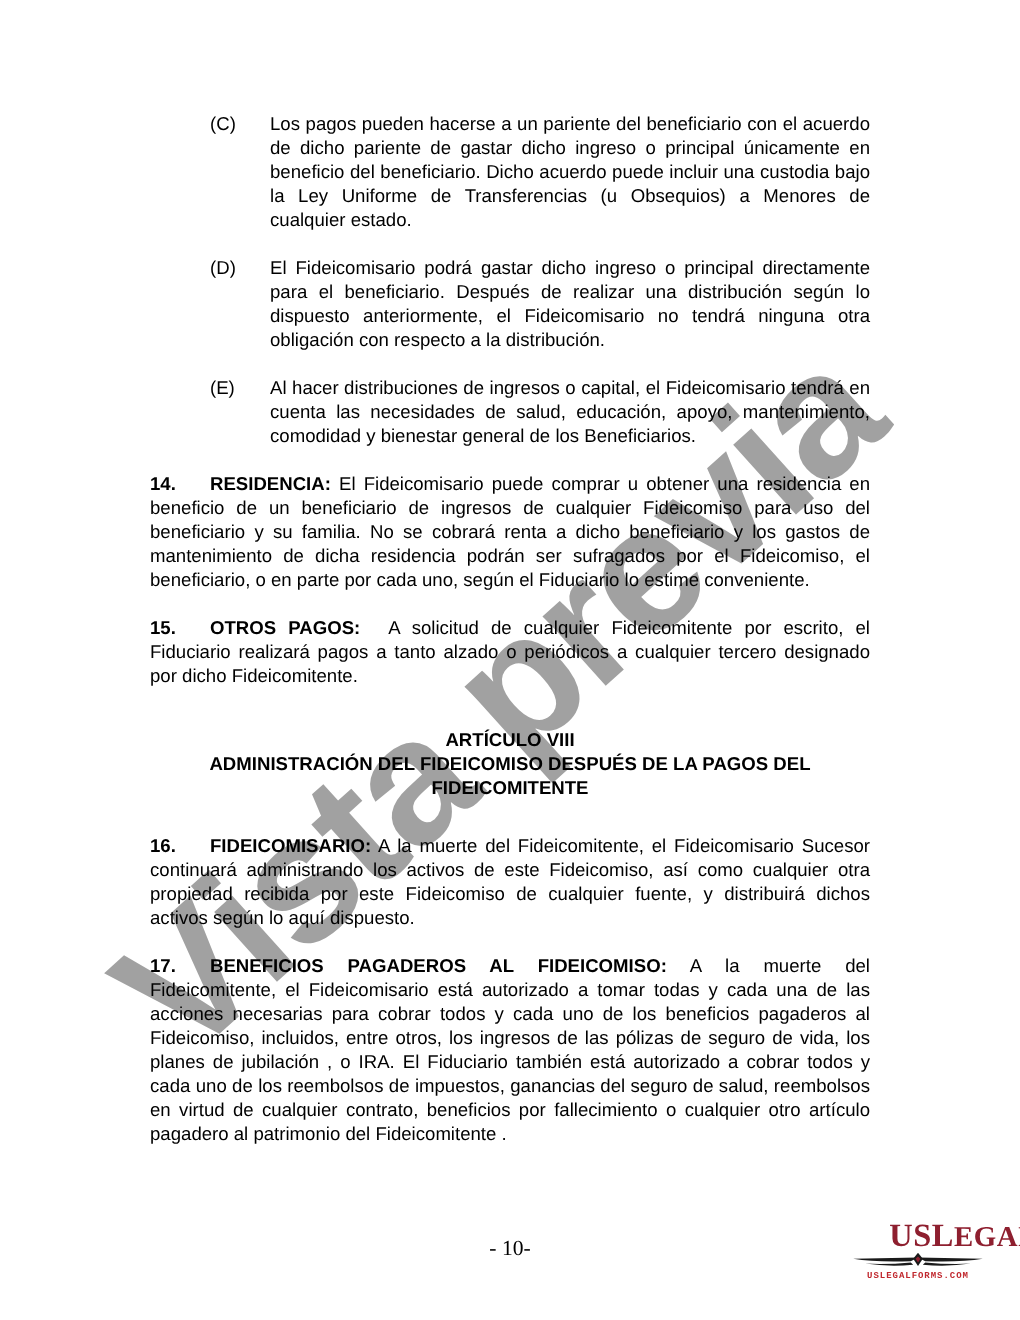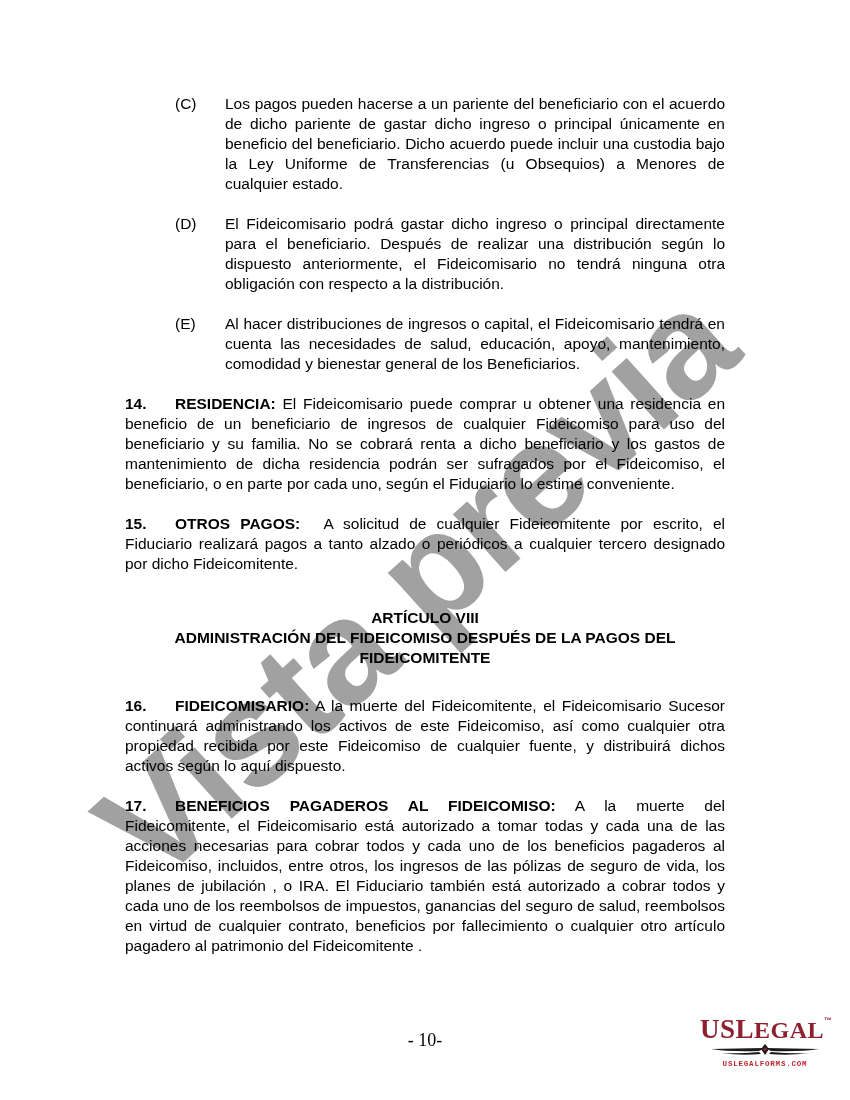--- a/index.html
+++ b/index.html
@@ -88,21 +88,21 @@
     text-align: center;
     z-index: 1;
   }
   .logo-brand {
     font-family: "Liberation Serif", serif;
     font-weight: 700;
     color: #8e1f2f;
     line-height: 1;
     white-space: nowrap;
   }
-  .logo-brand .big { font-size: 27px; letter-spacing: 0.5px; }
+  .logo-brand .big { font-size: 27px; letter-spacing: 0.5px; margin-left: 41px; }
   .logo-brand .small { font-size: 24px; letter-spacing: 0.5px; }
   .logo-brand .tm {
     font-size: 8px;
     vertical-align: top;
     position: relative;
     top: 1px;
     color: #8e1f2f;
     font-family: "Liberation Sans", sans-serif;
   }
   .logo-eagle { margin-top: 1px; line-height: 0; }

